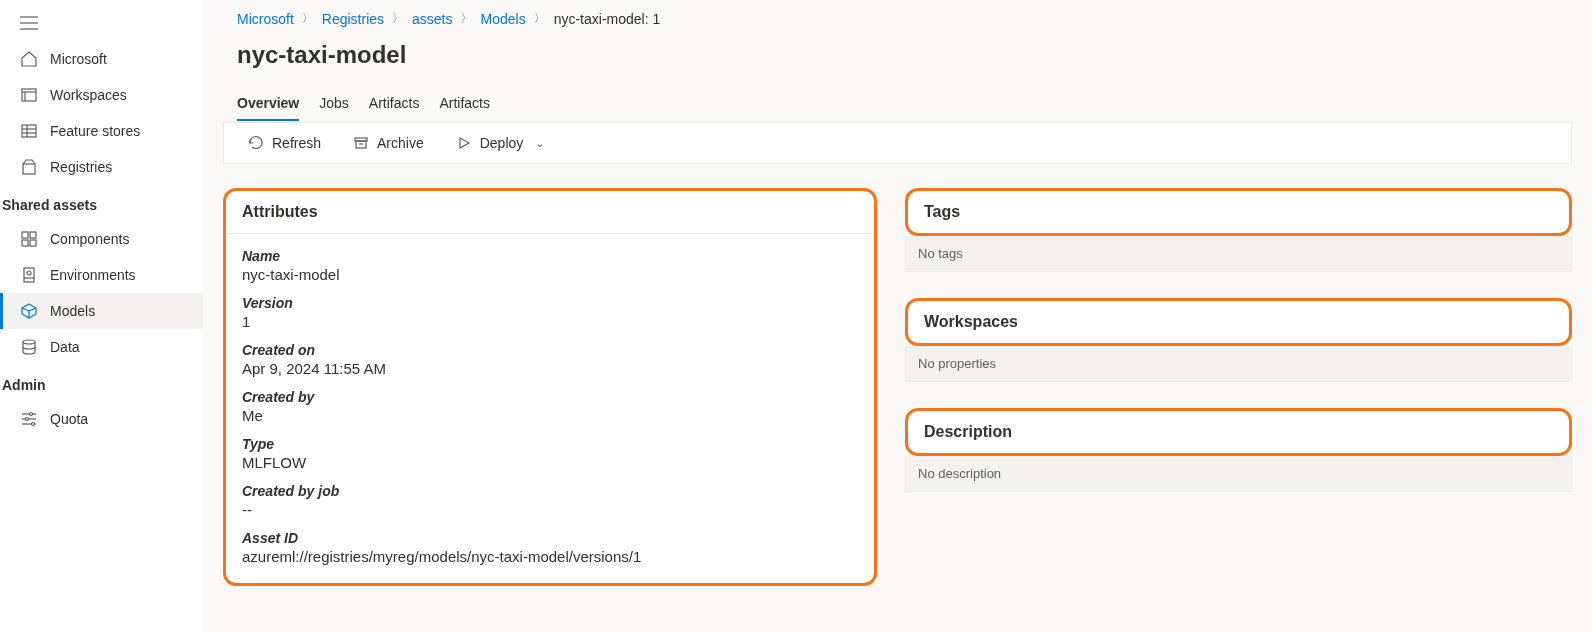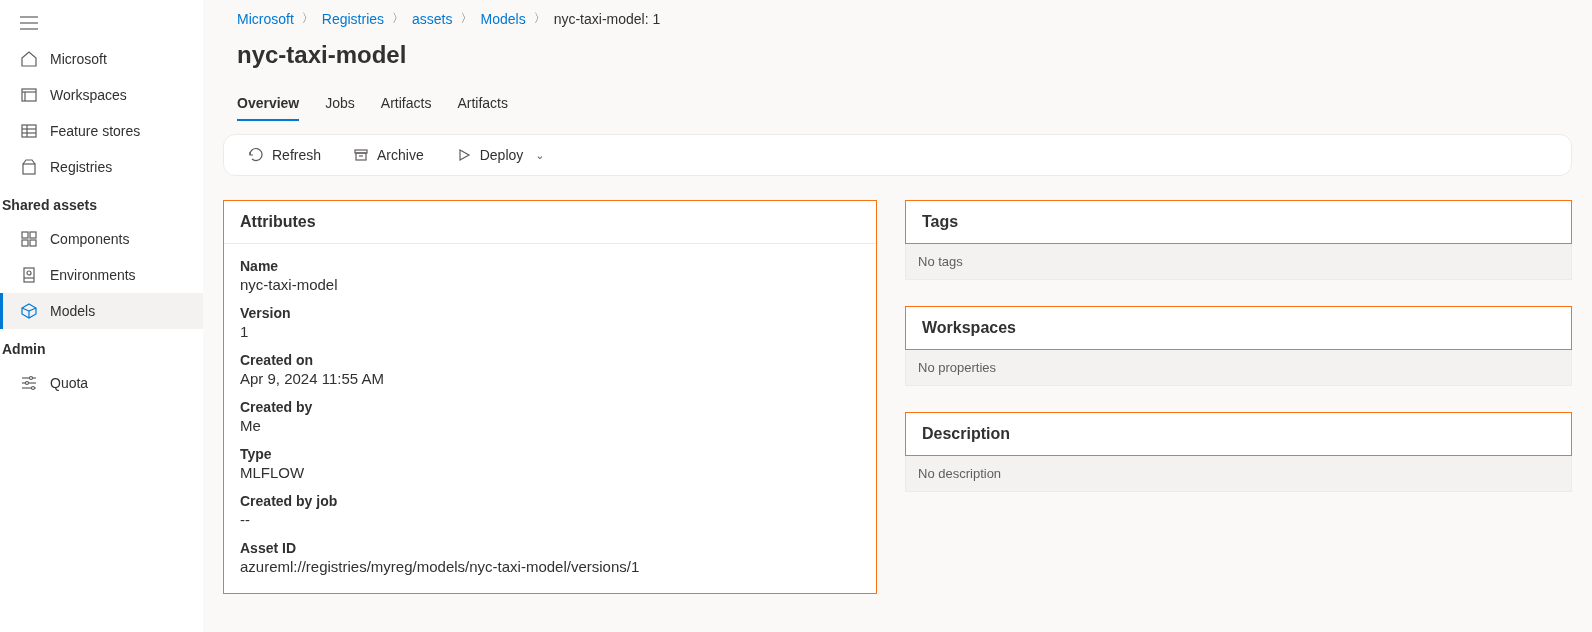--- a/index.html
+++ b/index.html
@@ -12,35 +12,35 @@
 .nav-item.active { background: #f3f2f1; position: relative; }
 .nav-item.active::before { content: ""; position: absolute; left: 0; top: 0; bottom: 0; width: 3px; background: #0078d4; }
 .nav-item .icon { width: 18px; height: 18px; display: flex; align-items: center; justify-content: center; flex-shrink: 0; }
 .nav-section { padding: 12px 14px 8px 2px; font-weight: 600; color: #323130; }
 .main { flex: 1; padding: 0 20px 20px 20px; overflow-y: auto; background: #faf9f8; }
 .breadcrumb { display: flex; align-items: center; gap: 8px; padding: 10px 0 12px 14px; font-size: 14px; }
 .breadcrumb a { color: #0078d4; text-decoration: none; cursor: pointer; }
 .breadcrumb .sep { color: #605e5c; font-size: 12px; }
 .breadcrumb .current { color: #323130; }
 .page-title { font-size: 24px; font-weight: 600; padding: 2px 0 18px 14px; }
-.tabs { display: flex; gap: 26px; padding-left: 14px; border-bottom: 1px solid transparent; }
+.tabs { display: flex; gap: 20px; padding-left: 14px; border-bottom: 1px solid transparent; }
 .tab { padding: 8px 0 10px 0; cursor: pointer; color: #323130; position: relative; }
 .tab.active { font-weight: 600; }
 .tab.active::after { content: ""; position: absolute; bottom: 0; left: 0; right: 0; height: 2px; background: #0078d4; }
-.toolbar { background: #fff; border: 1px solid #edebe9; border-radius: 12px; padding: 6px 14px; display: flex; gap: 12px; margin-top: 12px; margin-bottom: 24px; }
+.toolbar { background: #fff; border: 1px solid #edebe9; border-radius: 0; padding: 6px 14px; display: flex; gap: 12px; margin-top: 0; margin-bottom: 24px; }
 .toolbar-btn { display: flex; align-items: center; gap: 8px; padding: 6px 10px; cursor: pointer; font-size: 14px; color: #323130; border: none; background: transparent; font-family: inherit; }
 .toolbar-btn .icon { width: 16px; height: 16px; display: flex; align-items: center; justify-content: center; }
 .content-row { display: flex; gap: 28px; }
 .left-col { width: 654px; }
 .right-col { flex: 1; }
-.panel { background: #fff; border: 1px solid #f97316; border-radius: 0; }
+.panel { background: #fff; border: 3px solid #f97316; border-radius: 13px; }
 .panel-header { padding: 12px 16px; font-weight: 600; font-size: 16px; border-bottom: 1px solid #edebe9; }
 .panel-body { padding: 8px 0 12px 0; }
 .attr { padding: 6px 16px; }
-.attr-label { font-weight: 600; font-size: 14px; margin-bottom: 2px; }
+.attr-label { font-weight: 600; font-size: 14px; margin-bottom: 2px; font-style: italic; }
 .attr-value { font-size: 15px; color: #323130; }
 .empty-box { background: #f3f2f1; padding: 10px 2px; display: flex; align-items: center; gap: 10px; color: #605e5c; font-size: 13px; border: 1px solid #edebe9; border-top: none; }
 .right-panel { margin-bottom: 26px; }
 .right-panel .panel-header { border-bottom: none; }
 svg { stroke: #605e5c; fill: none; stroke-width: 1.2; }
 .nav-item.active svg { stroke: #0078d4; }
 .chev { font-size: 11px; color: #605e5c; margin-left: 4px; }
 </style>
 </head>
 <body>
@@ -120,20 +120,30 @@
     <div class="nav-item active">
       <span class="icon">
           <svg viewBox="0 0 18 18">
             <path d="M9 2 L16 6 L16 12 L9 16 L2 12 L2 6 Z"></path>
             <line x1="2" y1="6" x2="9" y2="9"></line>
             <line x1="16" y1="6" x2="9" y2="9"></line>
             <line x1="9" y1="9" x2="9" y2="16"></line>
           </svg>
         </span>
       <span>Models</span>
+    </div>
+    <div class="nav-item">
+      <span class="icon">
+          <svg viewBox="0 0 18 18">
+            <ellipse cx="9" cy="4" rx="6" ry="2"></ellipse>
+            <path d="M3 4 V14 A6 2 0 0 0 15 14 V4"></path>
+            <path d="M3 9 A6 2 0 0 0 15 9"></path>
+          </svg>
+        </span>
+      <span>Data</span>
     </div>
 
     <div class="nav-section">Admin</div>
 
     <div class="nav-item">
       <span class="icon">
           <svg viewBox="0 0 18 18">
             <line x1="2" y1="4" x2="10" y2="4"></line>
             <line x1="12" y1="4" x2="16" y2="4"></line>
             <circle cx="11" cy="4" r="1.5"></circle>

